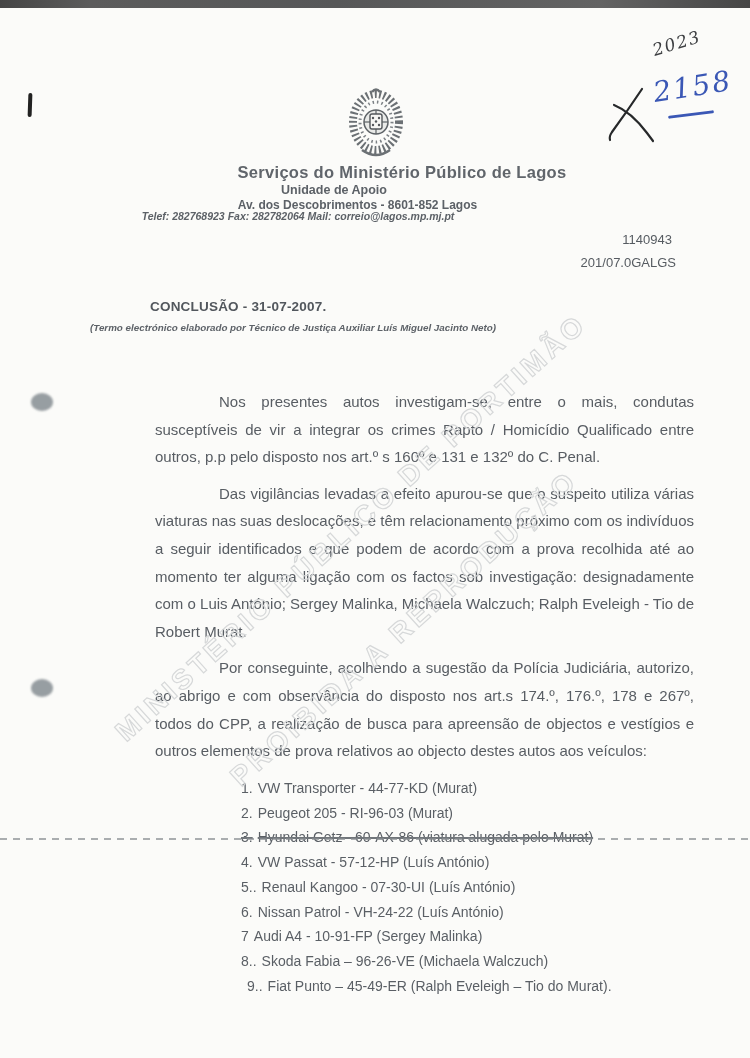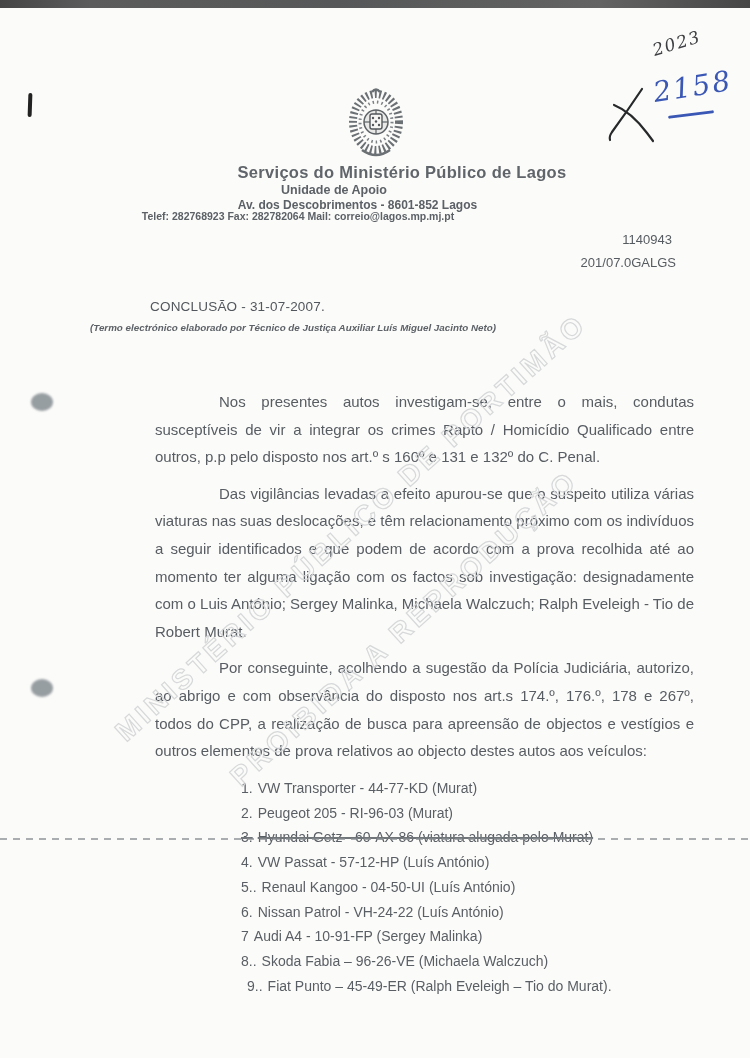--- a/index.html
+++ b/index.html
@@ -23,39 +23,39 @@
 
   
   .emblem { position:absolute; left:346px; top:86px; width:60px; height:78px; }
   .h-org { position:absolute; top:163px; left:0; width:740px; text-align:center;
     font-size:16.5px; font-weight:bold; color:#60656b; letter-spacing:.3px;margin-left:32px; }
   .h-unit { position:absolute; top:183px; left:0; width:668px; text-align:center;
     font-size:12.5px; font-weight:bold; color:#5c6167; }
   .h-addr { position:absolute; top:198px; left:0; width:715px; text-align:center;
     font-size:12px; font-weight:bold; color:#5c6167; }
   .h-cont { position:absolute; top:210px; left:0; width:596px; text-align:center;
-    font-size:10.5px; font-weight:bold; color:#5c6167; }
+    font-size:10.5px; font-weight:bold; color:#5c6167;font-style:italic; }
 
   
   .hand { font-family:"DejaVu Serif", serif; font-style:italic; }
   .hw-year { position:absolute; left:652px; top:33px; transform:rotate(-17deg);
     font-size:17px; color:#3c3e41; letter-spacing:1.5px; }
   .hw-num { position:absolute; left:653px; top:70px; transform:rotate(-9deg);
     font-size:28px; color:#3a57b5; letter-spacing:2px; }
   .hw-underline { position:absolute; left:668px; top:113px; width:46px; height:3px;
     background:#3a57b5; border-radius:2px; transform:rotate(-7deg); }
   .sig { position:absolute; left:606px; top:86px; width:54px; height:58px; }
 
   
   .ref1 { position:absolute; top:232px; right:78px; font-size:13px; color:#565b61; }
   .ref2 { position:absolute; top:255px; right:74px; font-size:13px; color:#565b61; }
 
   
   .conclusao { position:absolute; left:150px; top:299px; font-size:13.5px;
-    font-weight:normal; color:#52575d; letter-spacing:.2px; }
+    font-weight:bold; color:#52575d; letter-spacing:.2px; }
   .termo { position:absolute; left:90px; top:322px; width:660px; 
     font-size:9.8px; font-weight:bold; font-style:italic; color:#5d6268; }
   .cls { position:absolute; left:146px; top:360px; width:557px; text-align:center;
     font-size:13.5px; color:#565b61; }
 
   
   .body-text { position:absolute; left:146px; top:379px; width:557px; z-index:2;
     font-size:15px; line-height:27.6px; text-align:justify; color:#585d63; }
   .body-text p { margin:9px; text-indent:64px; }
 
@@ -136,21 +136,21 @@
     <div class="vrow">
       <span class="lbl">2.</span><span class="txt">Peugeot 205 - RI-96-03 (Murat)</span>
     </div>
     <div class="vrow struck">
       <span class="lbl">3.</span><span class="txt">Hyundai Getz - 60-AX-86 (viatura alugada pelo Murat)</span>
     </div>
     <div class="vrow">
       <span class="lbl">4.</span><span class="txt">VW Passat - 57-12-HP (Luís António)</span>
     </div>
     <div class="vrow">
-      <span class="lbl">5..</span><span class="txt">Renaul Kangoo - 04-50-UI (Luís António)</span>
+      <span class="lbl">5..</span><span class="txt">Renaul Kangoo - 07-30-UI (Luís António)</span>
     </div>
     <div class="vrow">
       <span class="lbl">6.</span><span class="txt">Nissan Patrol - VH-24-22 (Luís António)</span>
     </div>
     <div class="vrow">
       <span class="lbl">7</span><span class="txt">Audi A4 - 10-91-FP (Sergey Malinka)</span>
     </div>
     <div class="vrow">
       <span class="lbl">8..</span><span class="txt">Skoda Fabia – 96-26-VE (Michaela Walczuch)</span>
     </div>

